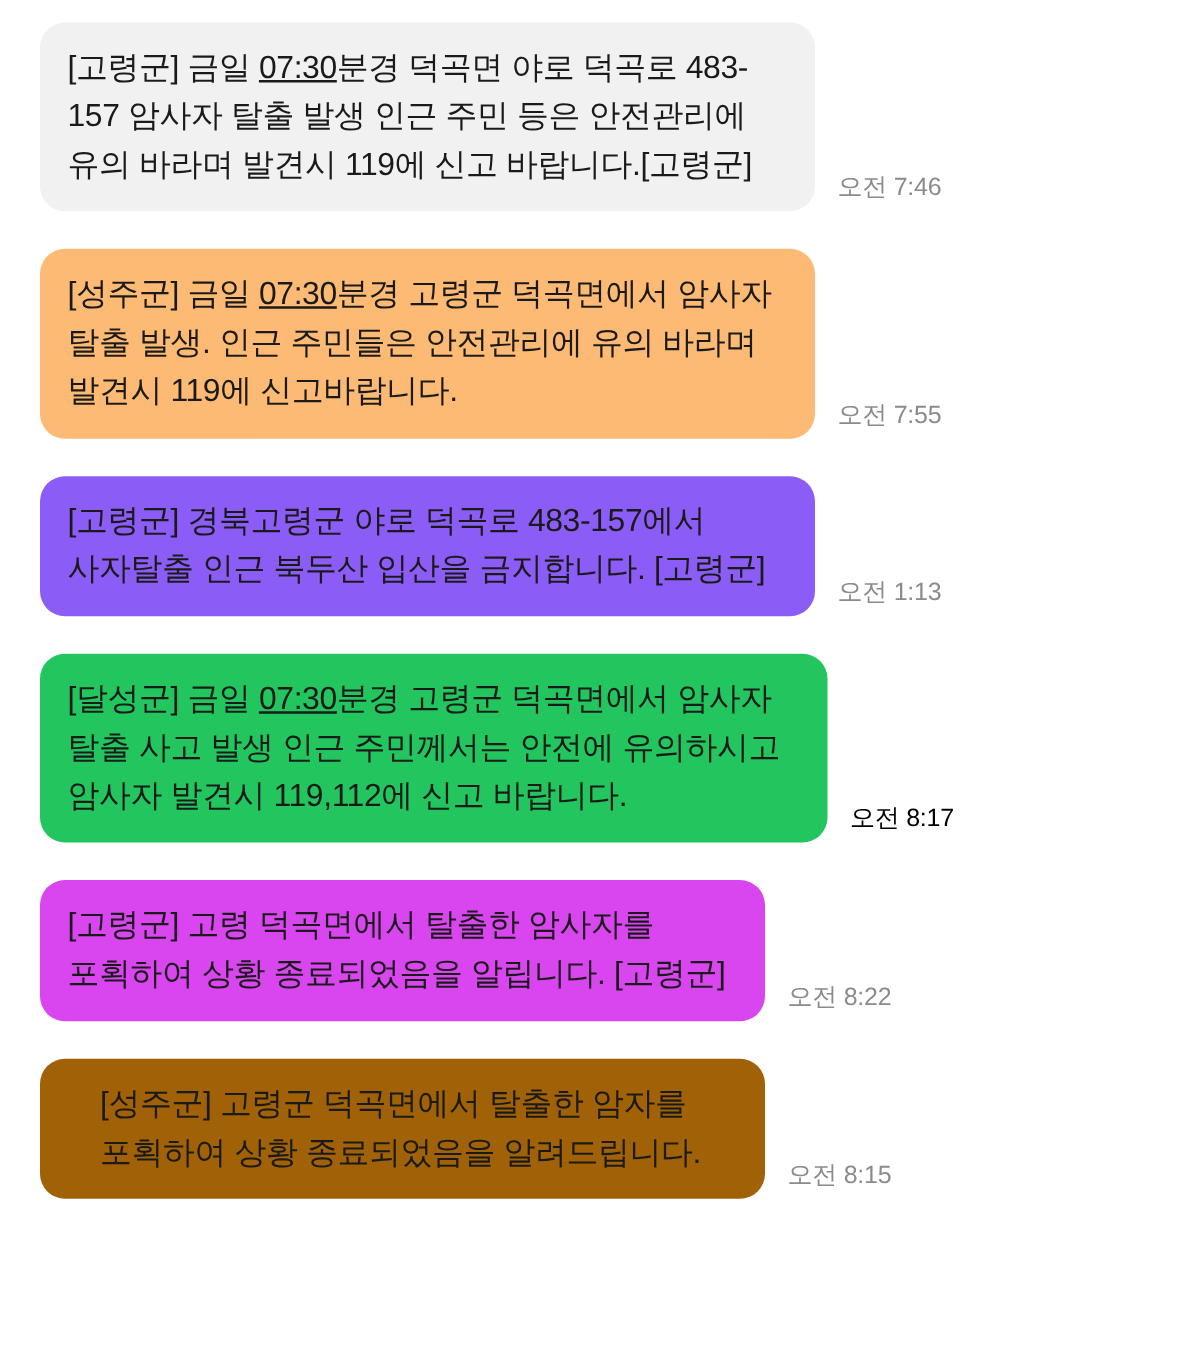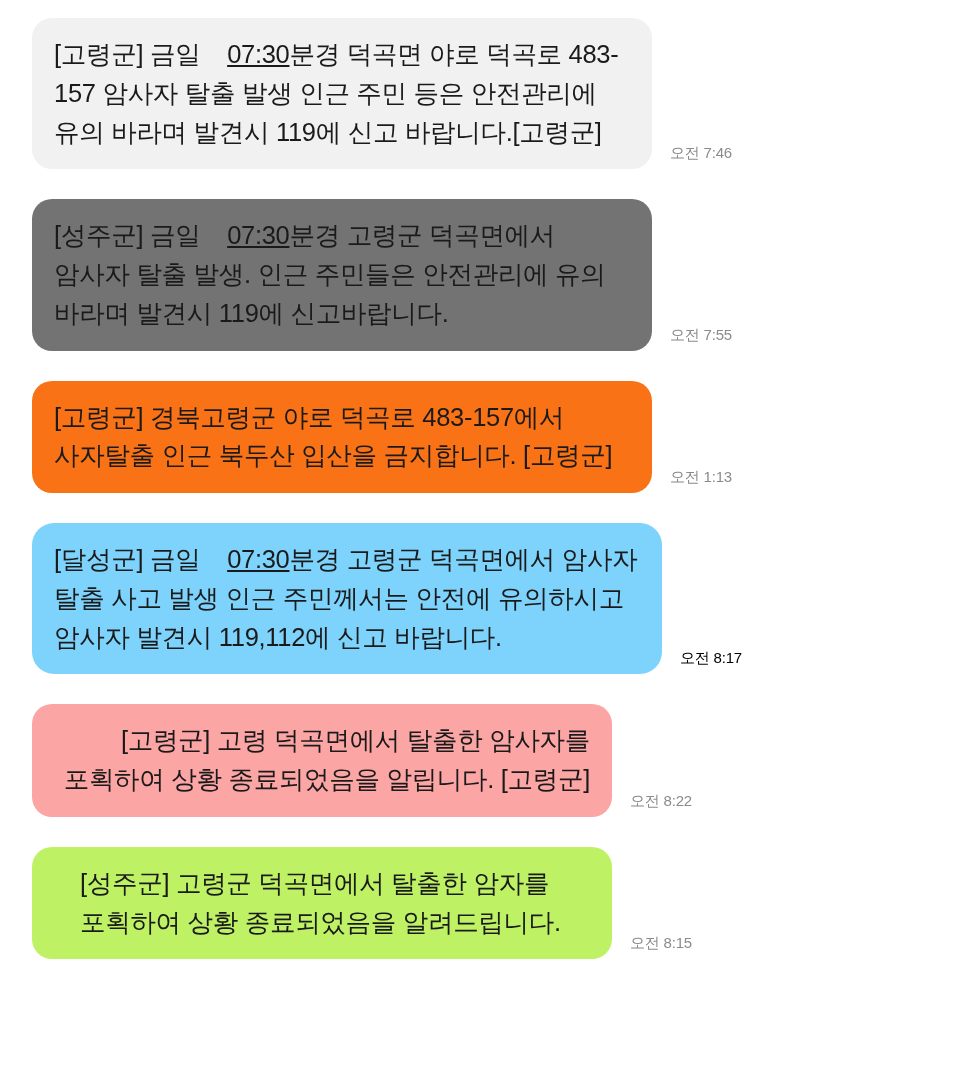--- a/index.html
+++ b/index.html
@@ -35,65 +35,64 @@
     margin: 0;
     font-size: 25.5px;
     line-height: 1.52;
     color: #1a1a1a;
     letter-spacing: -0.3px;
     word-break: keep-all;
   }
   .bubble .u {
     text-decoration: underline;
     text-underline-offset: 2px;
-    margin-left: 20px;
   }
   .time {
-    font-size: 15px;
+    font-size: 20px;
     color: #8b8b8b;
     margin-left: 18px;
     white-space: nowrap;
     padding-bottom: 6px;
     letter-spacing: -0.2px;
     text-align: right;
   }
 </style>
 </head>
 <body>
 
 <div id="thread">
     <div class="msg-row">
       <div class="bubble" style="background: rgb(241, 241, 241); max-width: 620px;">
         <p style="color: rgb(26, 26, 26);"><span>[고령군] 금일 </span><span class="u">07:30</span><span>분경 덕곡면 야로 덕곡로 483-157 암사자 탈출 발생 인근 주민 등은 안전관리에 유의 바라며 발견시 119에 신고 바랍니다.[고령군]</span></p>
       </div>
       <div class="time" style="color: rgb(139, 139, 139);">오전 7:46</div>
     </div>
     <div class="msg-row">
-      <div class="bubble" style="background: #737373; max-width: 620px;">
+      <div class="bubble" style="background: #fdba74; max-width: 620px;">
         <p style="color: rgb(26, 26, 26);"><span>[성주군] 금일 </span><span class="u">07:30</span><span>분경 고령군 덕곡면에서 암사자 탈출 발생. 인근 주민들은 안전관리에 유의 바라며 발견시 119에 신고바랍니다.</span></p>
       </div>
       <div class="time" style="color: rgb(139, 139, 139);">오전 7:55</div>
     </div>
     <div class="msg-row">
-      <div class="bubble" style="background: #f97316; max-width: 620px;">
+      <div class="bubble" style="background: #8b5cf6; max-width: 620px;">
         <p style="color: rgb(26, 26, 26);"><span>[고령군] 경북고령군 야로 덕곡로 483-157에서 사자탈출 인근 북두산 입산을 금지합니다. [고령군]</span></p>
       </div>
       <div class="time" style="color: rgb(139, 139, 139);">오전 1:13</div>
     </div>
     <div class="msg-row">
-      <div class="bubble" style="background: #7dd3fc; max-width: 630px; border-radius: 22px;">
+      <div class="bubble" style="background: #22c55e; max-width: 630px;">
         <p style="color: rgb(26, 26, 26);"><span>[달성군] 금일 </span><span class="u">07:30</span><span>분경 고령군 덕곡면에서  암사자 탈출 사고 발생 인근 주민께서는 안전에 유의하시고 암사자 발견시 119,112에 신고 바랍니다.</span></p>
       </div>
       <div class="time" style="color: #000000;">오전 8:17</div>
     </div>
     <div class="msg-row">
-      <div class="bubble" style="background: #fca5a5; max-width: 580px; text-align: right;">
+      <div class="bubble" style="background: #d946ef; max-width: 580px;">
         <p style="color: rgb(26, 26, 26);"><span>[고령군] 고령 덕곡면에서 탈출한 암사자를 포획하여 상황 종료되었음을 알립니다. [고령군]</span></p>
       </div>
       <div class="time" style="color: rgb(139, 139, 139);">오전 8:22</div>
     </div>
     <div class="msg-row">
-      <div class="bubble" style="background: #bef264; max-width: 580px; padding-left: 48px;">
+      <div class="bubble" style="background: #a16207; max-width: 580px; padding-left: 48px;">
         <p style="color: rgb(26, 26, 26);"><span>[성주군] 고령군 덕곡면에서 탈출한 암자를 포획하여 상황 종료되었음을 알려드립니다.</span></p>
       </div>
       <div class="time" style="color: rgb(139, 139, 139);">오전 8:15</div>
     </div>
   </div>
 
 </body></html>

